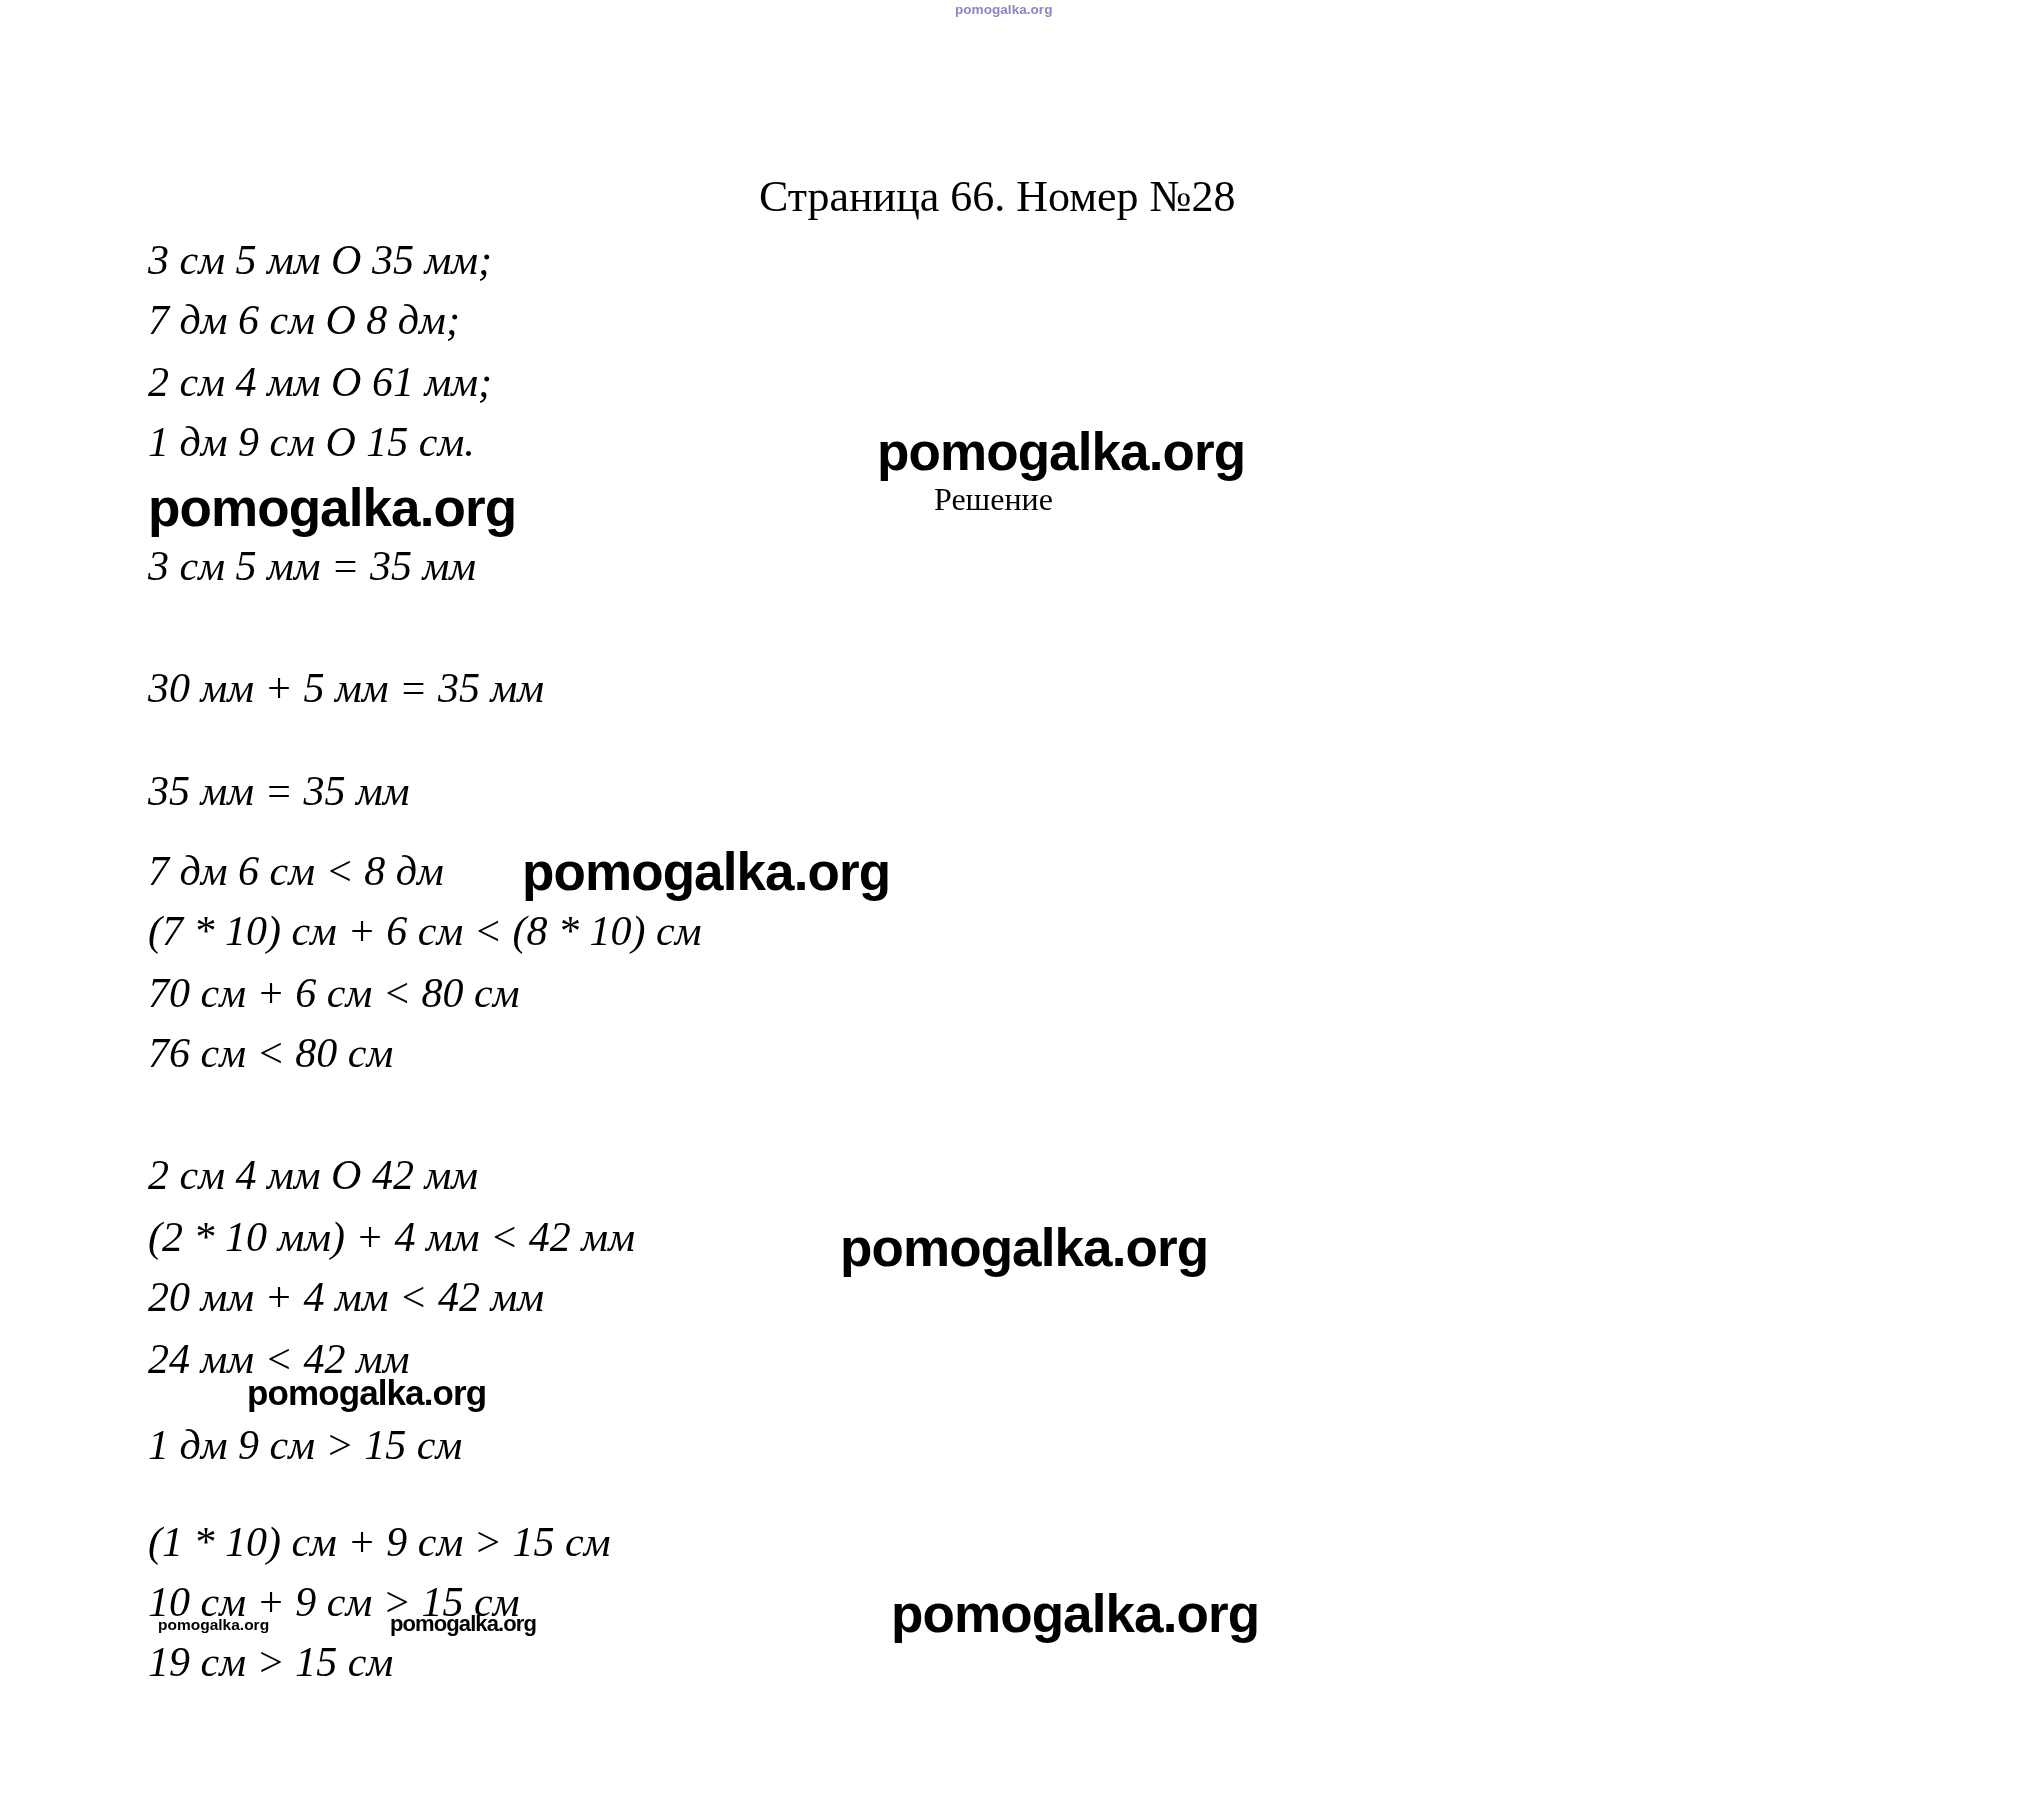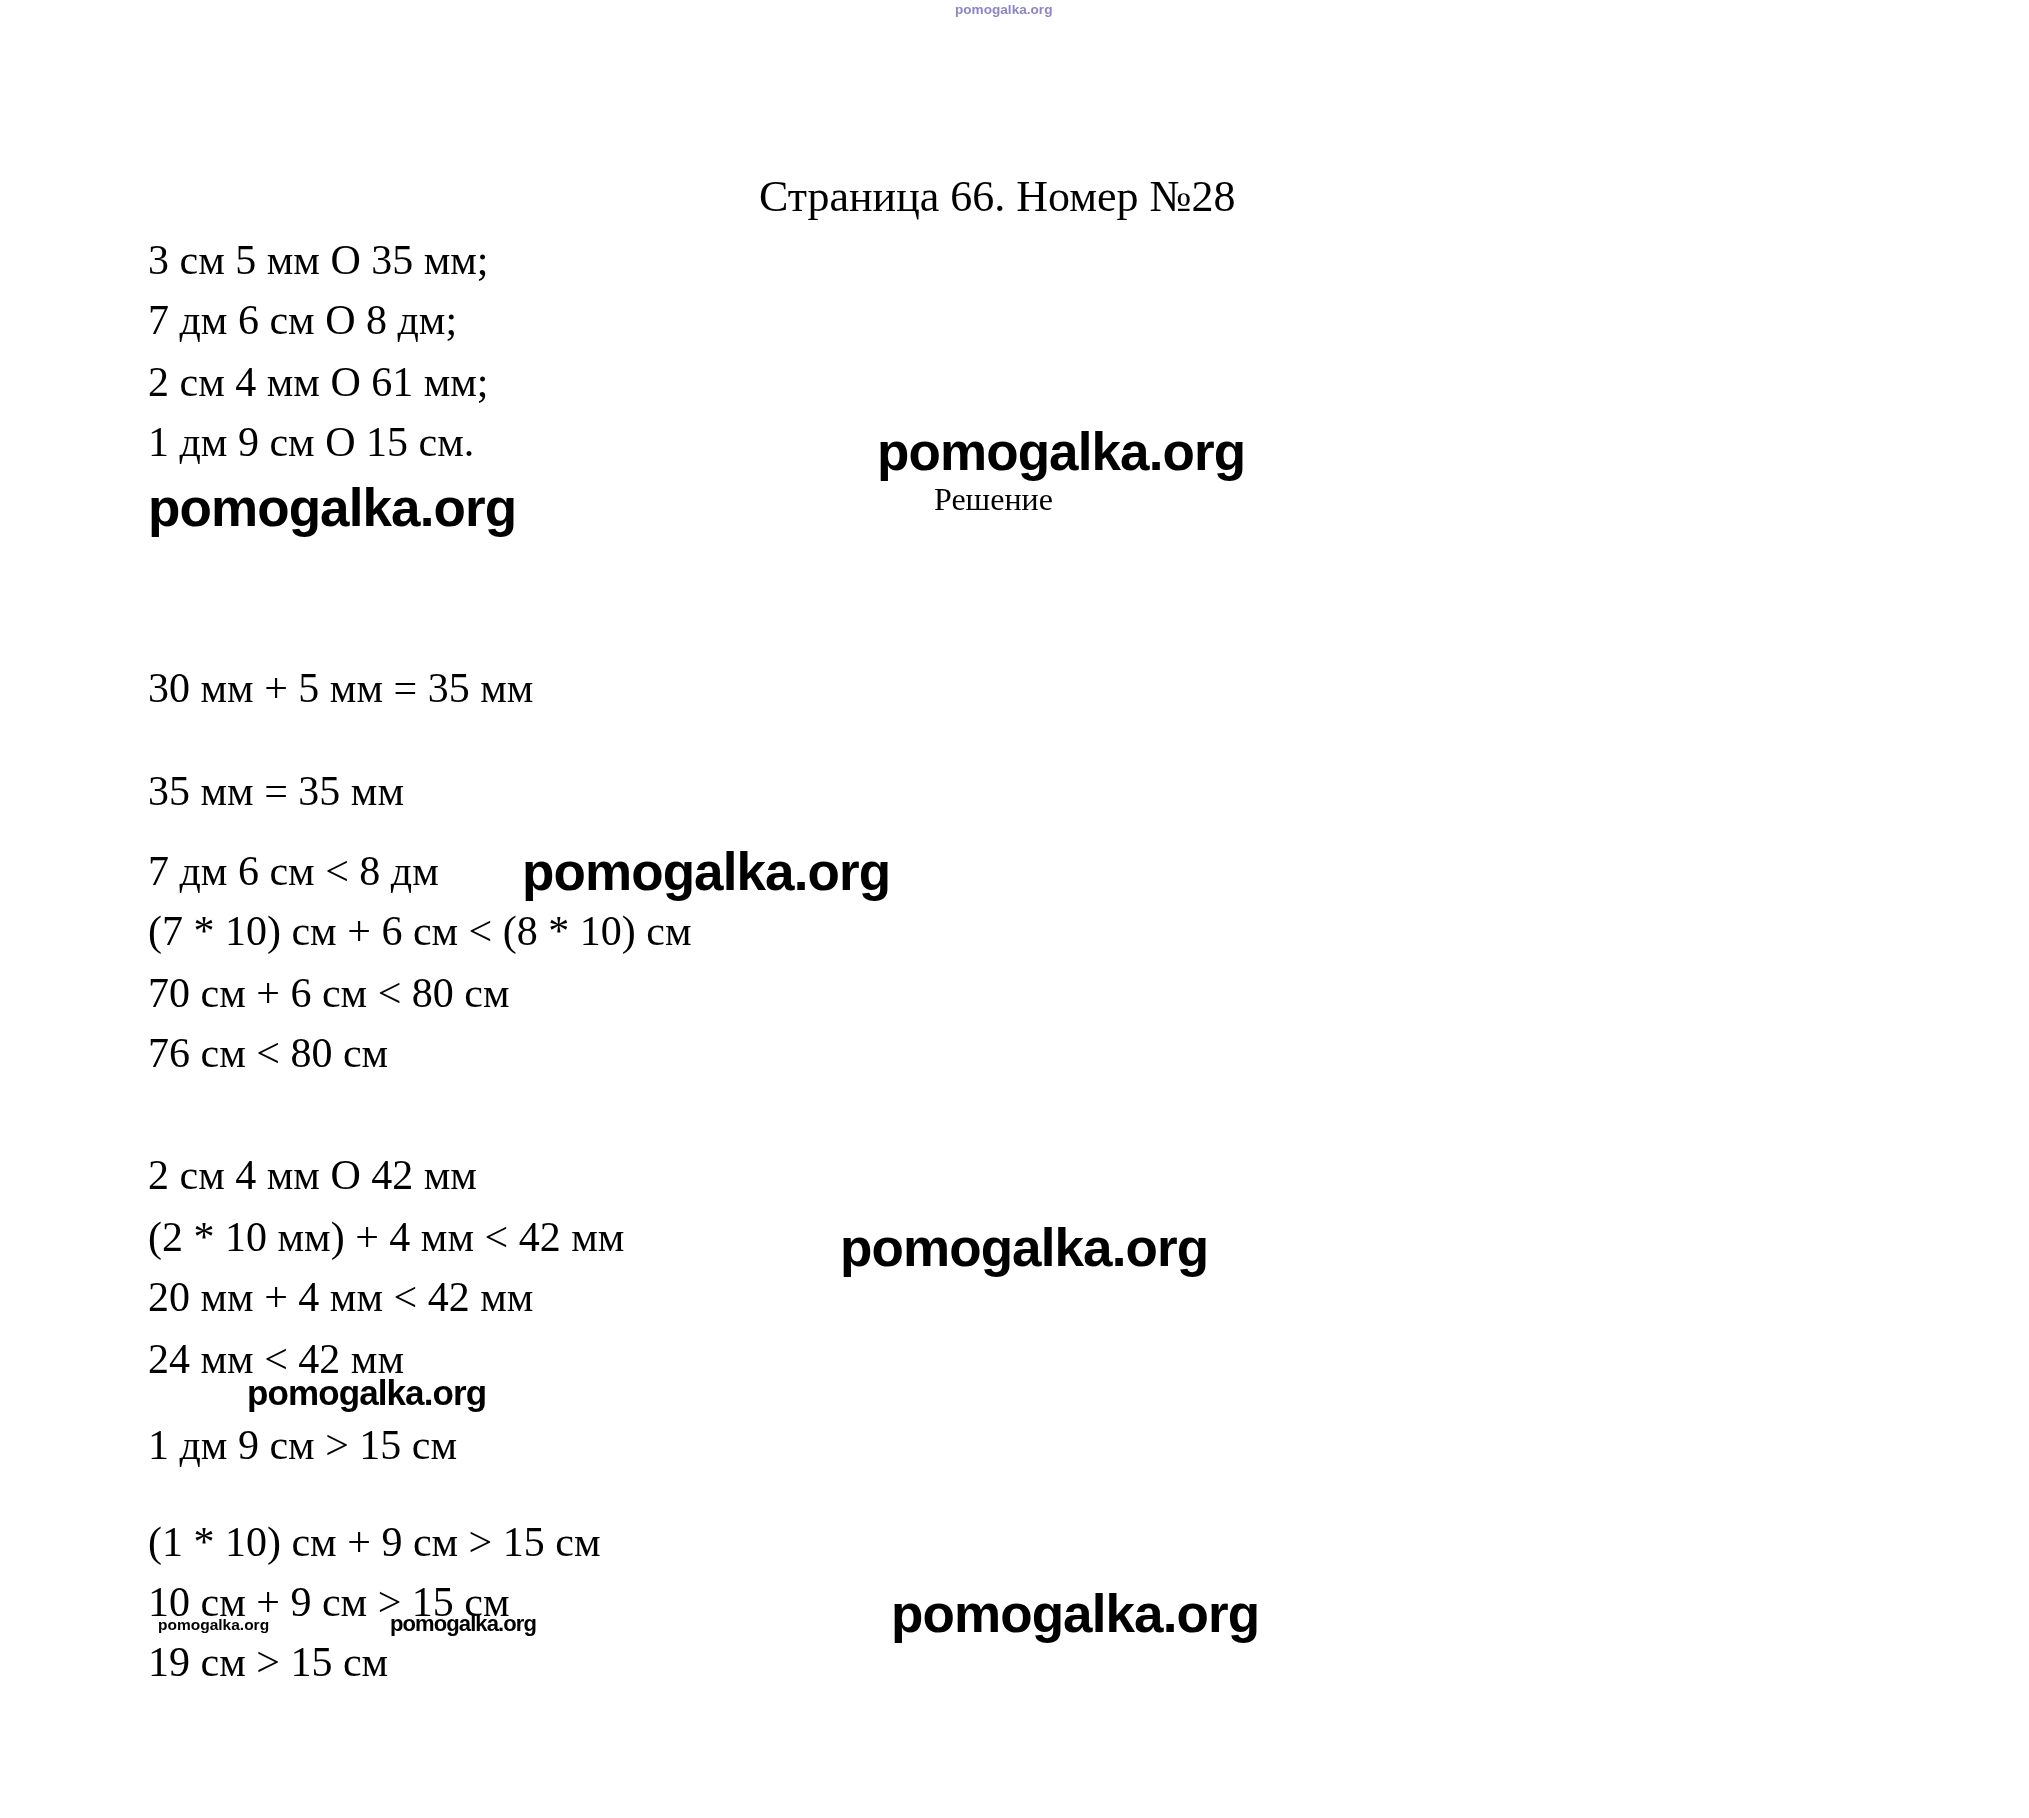--- a/index.html
+++ b/index.html
@@ -27,20 +27,21 @@
     top: 481px;
     font-size: 32px;
     white-space: nowrap;
   }
   .line {
     position: absolute;
     left: 148px;
     font-size: 42px;
     line-height: 1.2;
     white-space: nowrap;
+    font-style: italic;
   }
   .wm {
     position: absolute;
     font-family: "Liberation Sans", sans-serif;
     font-weight: 700;
     color: #000000;
     white-space: nowrap;
     letter-spacing: -0.9px;
   }
   .wm-lg { font-size: 53px; }
@@ -67,20 +68,21 @@
   <div class="line" style="top:235px">3 см 5 мм О 35 мм;</div>
   <div class="line" style="top:295px">7 дм 6 см О 8 дм;</div>
   <div class="line" style="top:357px">2 см 4 мм О 61 мм;</div>
   <div class="line" style="top:417px">1 дм 9 см О 15 см.</div>
 
   <span class="wm wm-lg" style="left:148px; top:477px;">pomogalka.org</span>
   <span class="wm wm-lg" style="left:877px; top:421px;">pomogalka.org</span>
 
   <div class="heading">Решение</div>
 
+  <div class="line" style="top:541px">3 см 5 мм = 35 мм</div>
   <div class="line" style="top:663px">30 мм + 5 мм = 35 мм</div>
   <div class="line" style="top:766px">35 мм = 35 мм</div>
 
   <div class="line" style="top:846px">7 дм 6 см &lt; 8 дм</div>
   <span class="wm wm-lg" style="left:522px; top:841px;">pomogalka.org</span>
   <div class="line" style="top:906px">(7 * 10) см + 6 см &lt; (8 * 10) см</div>
   <div class="line" style="top:968px">70 см + 6 см &lt; 80 см</div>
   <div class="line" style="top:1028px">76 см &lt; 80 см</div>
 
   <div class="line" style="top:1150px">2 см 4 мм О 42 мм</div>

